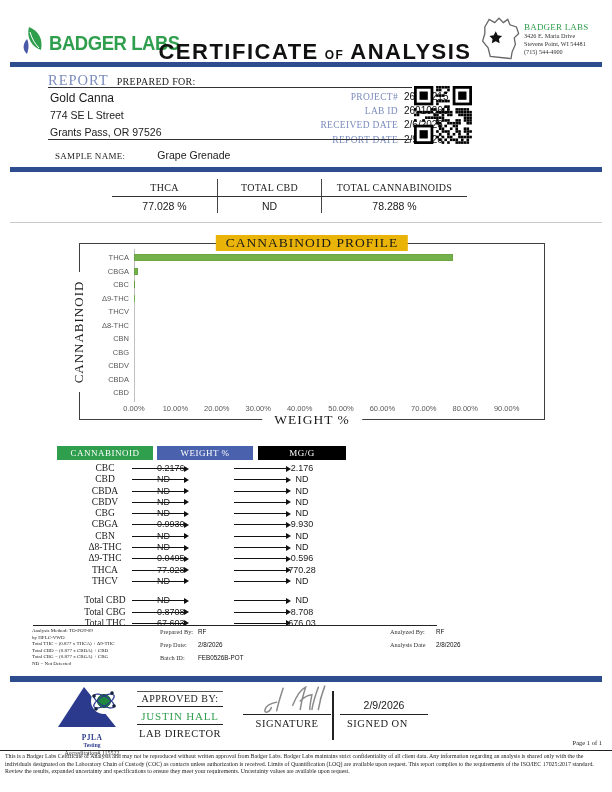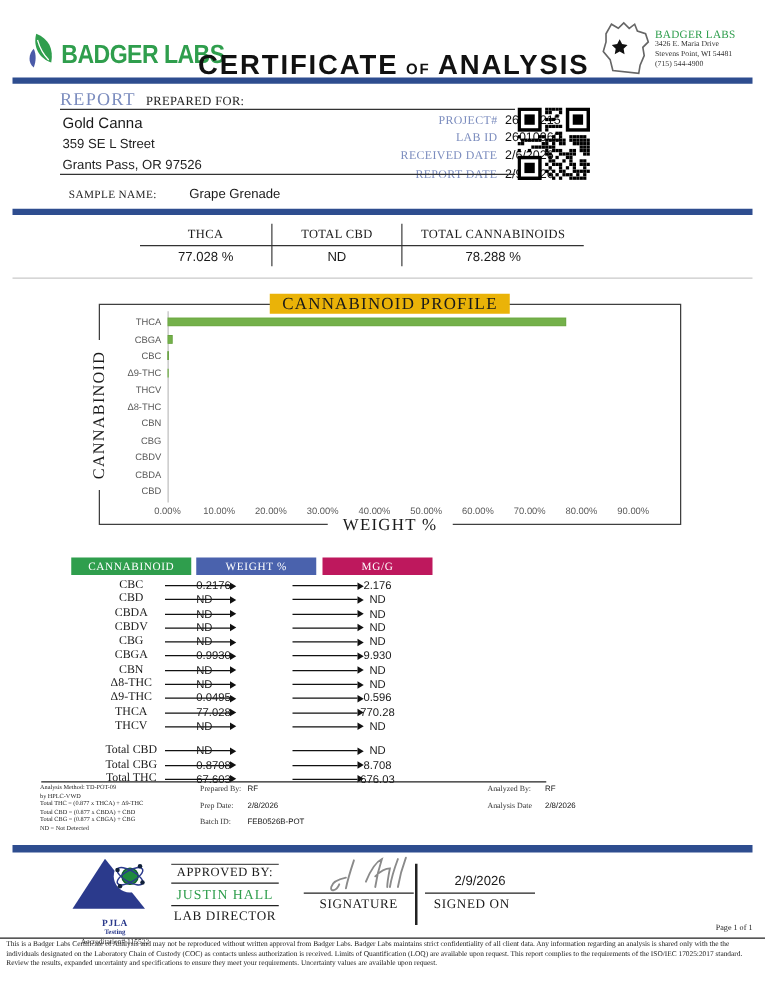--- a/index.html
+++ b/index.html
@@ -33,21 +33,21 @@
   .client-name { font-size:12px; margin-bottom:4px; }
   .client-line { font-size:10.5px; margin-bottom:5px; color:#222; }
   .meta { position:absolute; left:301px; top:91px; width:165px; }
   .meta-row { display:flex; align-items:baseline; margin-bottom:3.2px; }
   .meta-label { flex:1; text-align:right; font-size:9.5px; color:#7b8cbe; letter-spacing:0.3px; }
   .meta-value { width:62px; margin-left:6px; font-family:"Liberation Sans",sans-serif; font-size:10px; color:#111; }
   .qr { position:absolute; left:414px; top:86px; width:58px; height:58px; }
   .sample-topline { position:absolute; left:48px; top:139px; width:364px; border-top:1.2px solid #333; }
   .sample-row { position:absolute; left:55px; top:145px; }
   .sample-label { font-size:9px; color:#222; letter-spacing:0.3px; }
-  .sample-value { font-family:"Liberation Sans",sans-serif; font-size:10.5px; margin-left:22px; }
+  .sample-value { font-family:"Liberation Sans",sans-serif; font-size:10.5px; margin-left:28px; }
 
   
   .summary { position:absolute; left:112px; top:179px; display:flex; height:34px; }
   .sum-col { text-align:center; position:relative; }
   .sum-col.c0 { width:105px; } .sum-col.c1 { width:105px; border-left:1px solid #444; border-right:1px solid #444; }
   .sum-col.c2 { width:145px; }
   .sum-label { font-size:10px; letter-spacing:0.3px; padding-top:3px; height:17px; }
   .sum-value { font-family:"Liberation Sans",sans-serif; font-size:10.5px; padding-top:4px; }
   .sum-hline { position:absolute; left:0; top:17px; width:355px; border-top:1.2px solid #333; }
   .grayline { position:absolute; left:10px; top:222px; width:592px; border-top:1px solid #c9c9c9; }
@@ -69,21 +69,21 @@
   .chart-ticks { position:absolute; left:0; top:160px; right:0; height:10px; }
   .chart-tick { position:absolute; width:40px; text-align:center; font-family:"Liberation Sans",sans-serif;
                 font-size:7.5px; color:#595959; }
 
   
   .rtable { position:absolute; left:57px; top:446px; width:289px; }
   .rt-head { display:flex; height:14px; }
   .rt-h { color:#fff; font-size:9px; line-height:14px; text-align:center; letter-spacing:0.5px; }
   .rt-h.h0 { width:96px; background:#2f9e4d; margin-right:4px; }
   .rt-h.h1 { width:96px; background:#4a62ad; margin-right:5px; }
-  .rt-h.h2 { width:88px; background:#be185d; }
+  .rt-h.h2 { width:88px; background:#000000; }
   .rt-rows { margin-top:3px; }
   .rt-row { position:relative; height:11.3px; }
   .rt-name { position:absolute; left:0; width:96px; text-align:center; font-size:9.5px; }
   .rt-v1 { position:absolute; left:100px; width:96px; text-align:left; font-family:"Liberation Sans",sans-serif; font-size:9px; }
   .rt-v2 { position:absolute; left:201px; width:88px; text-align:center; font-family:"Liberation Sans",sans-serif; font-size:9px; }
   .rt-arrow { position:absolute; top:5px; height:1px; width:52px; background:#111; }
   .rt-arrow.a1 { left:75px; } .rt-arrow.a2 { left:177px; }
   .rt-arrow::after { content:''; position:absolute; right:-5px; top:-2.5px; width:0; height:0;
                      border-left:5px solid #111; border-top:3px solid transparent; border-bottom:3px solid transparent; }
   .rt-gap { height:8px; }
@@ -162,21 +162,21 @@
   <div class="navybar bar1"></div>
 
   <div class="report-head">
     <span class="rt-big">REPORT</span>
     <span class="rt-small">PREPARED FOR:</span>
   </div>
   <div class="report-underline"></div>
 
   <div class="client">
     <div class="client-name">Gold Canna</div>
-    <div class="client-line">359 SE L Street</div>
+    <div class="client-line">774 SE L Street</div>
     <div class="client-line">Grants Pass, OR 97526</div>
   </div>
 
   <div class="meta">
       <div class="meta-row">
         <span class="meta-label">PROJECT#</span>
         <span class="meta-value">26004215</span>
       </div>
       <div class="meta-row">
         <span class="meta-label">LAB ID</span>

